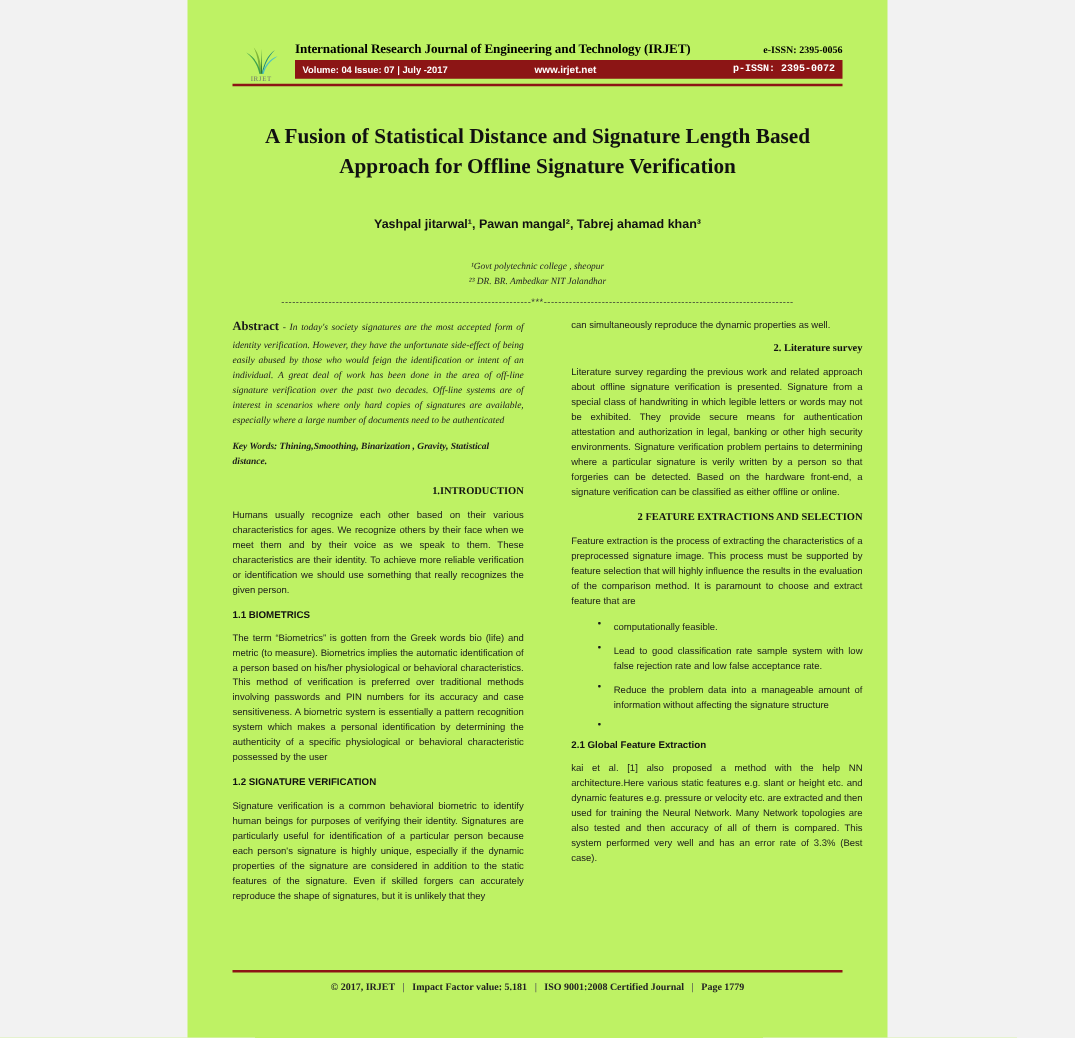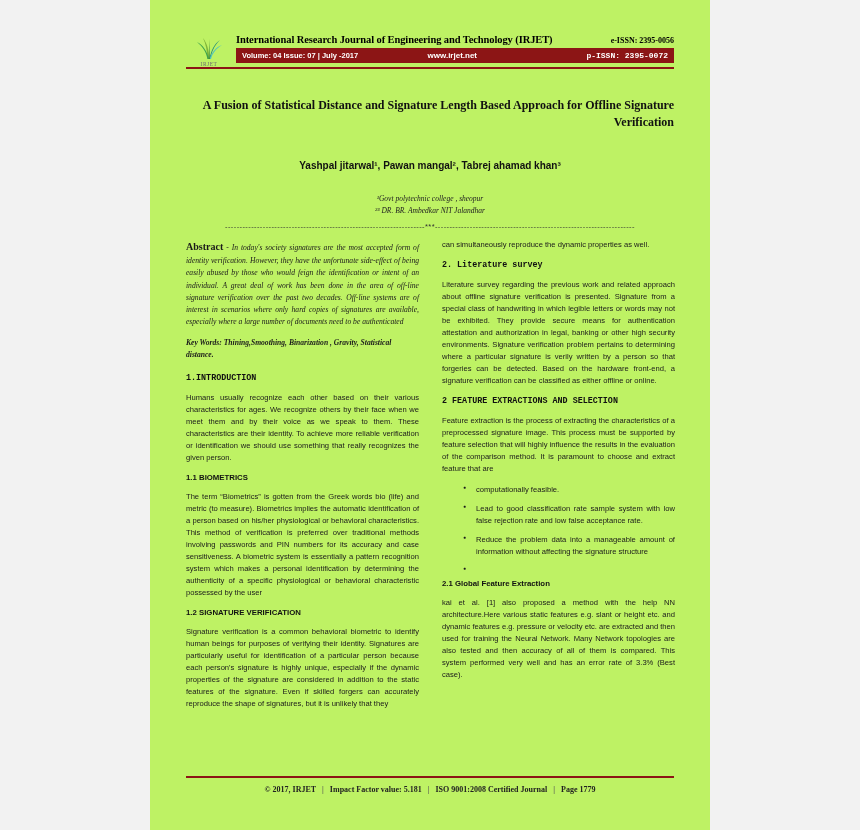--- a/index.html
+++ b/index.html
@@ -96,22 +96,22 @@
     margin-left: -40px;
   }
   .pissn {
     font-size: 8px;
     font-weight: bold;
     font-family: Liberation Mono, monospace;
     white-space: nowrap;
   }
   
   .paper-title {
-    text-align: right;
-    font-size: 12px;
+    text-align: center;
+    font-size: 17px;
     font-weight: bold;
     font-family: "Liberation Serif", serif;
     line-height: 1.42;
     margin-top: 28px;
     color: #111;
   }
   .authors {
     text-align: center;
     font-size: 10px;
     font-weight: bold;
@@ -135,21 +135,21 @@
     letter-spacing: .4px;
     color: #333;
     margin-top: 6px;
     margin-bottom: 8px;
     white-space: nowrap;
     overflow: hidden;
   }
   
   .cols {
     display: flex;
-    gap: 23px;
+    gap: 38px;
     margin-top: 2px;
   }
   .col {
     width: 233px;
     flex: 0 0 233px;
   }
   p.body {
     font-size: 7.6px;
     font-family: "Liberation Sans", sans-serif;
     line-height: 1.58;
@@ -176,24 +176,25 @@
     font-size: 7.6px;
     font-family: "Liberation Serif", serif;
     font-weight: bold;
     font-style: italic;
     line-height: 1.6;
     margin: 0 0 12px 0;
     color: #1a1a1a;
   }
   h2.sec {
     font-size: 8.4px;
-    font-family: Liberation Mono, monospace;
+    font-family: Liberation Serif, serif;
     font-weight: bold;
     margin: 0 0 9px 0;
     color: #111;
+    text-align: right;
   }
   h3.sub {
     font-size: 7.8px;
     font-family: "Liberation Sans", sans-serif;
     font-weight: bold;
     margin: 0 0 9px 0;
     color: #111;
   }
   ul.bullets {
     margin: 0 0 9px 0;

